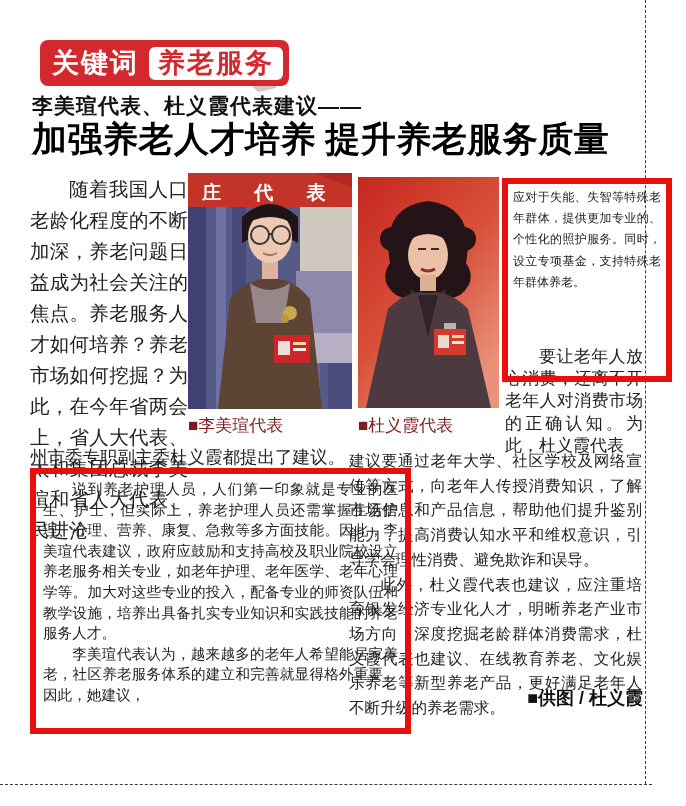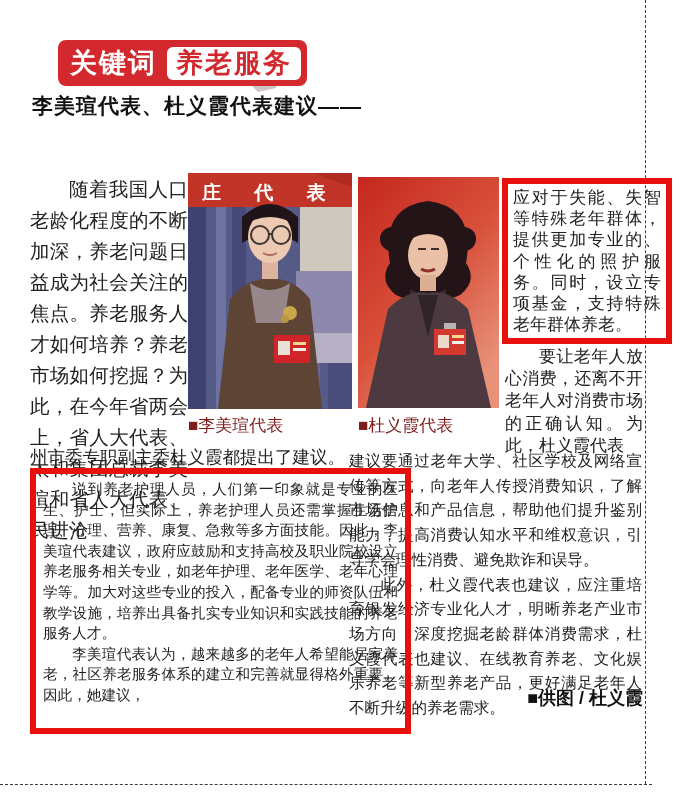--- a/index.html
+++ b/index.html
@@ -6,21 +6,21 @@
   #page{
     position:relative;width:686px;height:806px;background:#fff;overflow:hidden;
     font-family:"Liberation Sans",sans-serif;color:#1c1c1c;
   }
   
   .dash-v{position:absolute;left:645px;top:0;width:0;height:784px;border-left:1px dashed #3a3a3a;z-index:1;}
   .dash-h{position:absolute;left:0;top:784px;width:652px;height:0;border-top:1px dashed #3a3a3a;z-index:1;}
 
   
   .kw-banner{position:absolute;left:40px;top:40px;height:46px;display:flex;align-items:center;
-    background:#d2282e;border-radius:8px;padding:0 6px 0 12px;z-index:3;margin-left:18px;}
+    background:#d2282e;border-radius:8px;padding:0 6px 0 12px;z-index:3;}
   .kw-word{color:#fff;font-weight:bold;font-size:27px;letter-spacing:2px;line-height:1;}
   .kw-topic-box{background:#fff;border-radius:6px;margin-left:10px;padding:3px 9px;}
   .kw-topic{color:#d2282e;font-weight:bold;font-size:27px;letter-spacing:2px;line-height:1;}
   .kw-tail{position:absolute;left:242px;top:38px;z-index:2;}
 
   .subtitle{position:absolute;left:32px;top:92px;font-size:21px;font-weight:bold;letter-spacing:1px;color:#111;}
   .headline{position:absolute;left:32px;top:116px;width:614px;font-family:"Liberation Serif",serif;
     font-size:35px;font-weight:900;letter-spacing:0.5px;color:#000;white-space:nowrap;}
 
   .coltext{position:absolute;text-align:justify;color:#222;}
@@ -30,22 +30,22 @@
   .intro-narrow{left:30px;top:174px;width:158px;font-size:19.5px;line-height:31px;}
   .intro-wide{left:30px;top:446px;width:326px;font-size:17.5px;line-height:22px;}
 
   .photo{position:absolute;z-index:2;}
   .photo svg{display:block;}
   .caption{position:absolute;font-family:"Liberation Serif",serif;font-size:17px;color:#7f1d1d;z-index:2;}
 
   .redbox{position:absolute;border:6px solid #e8100c;z-index:3;background:transparent;}
   .redbox-left{left:30px;top:468px;width:381px;height:266px;box-sizing:border-box;padding:5px 7px;
     font-size:14.6px;line-height:20.6px;text-align:justify;}
-  .redbox-right{left:502px;top:178px;width:170px;height:166px;box-sizing:border-box;padding:3px 5px;
-    font-size:17px;line-height:21.2px;text-align:justify;}
+  .redbox-right{left:502px;top:178px;width:170px;height:204px;box-sizing:border-box;padding:3px 5px;
+    font-size:12px;line-height:21.2px;text-align:justify;}
 
   .right-narrow{left:505px;top:346px;width:138px;font-size:17px;line-height:22.2px;}
   .right-wide{left:349px;top:449px;width:293px;font-size:15.6px;line-height:24.7px;}
 
   .bylines{position:absolute;left:349px;top:686px;width:294px;text-align:right;
     font-size:18px;font-weight:bold;line-height:25px;color:#111;z-index:2;}
 </style>
 </head>
 <body>
 
@@ -62,20 +62,21 @@
   </div>
   <div class="kw-tail">
     <svg width="44" height="56" viewBox="0 0 44 56">
       <polygon points="0,6 40,20 8,46" fill="#c9242b"></polygon>
       <polygon points="8,46 40,20 34,50 16,54" fill="#cfc6c6"></polygon>
       <polygon points="0,6 40,20 32,26 0,16" fill="#d2282e"></polygon>
     </svg>
   </div>
 
   <div class="subtitle">李美瑄代表、杜义霞代表建议——</div>
+  <div class="headline">加强养老人才培养  提升养老服务质量</div>
 
   <div class="coltext intro-narrow">
     <p class="indent">随着我国人口老龄化程度的不断加深，养老问题日益成为社会关注的焦点。养老服务人才如何培养？养老市场如何挖掘？为此，在今年省两会上，省人大代表、太和集团总裁李美瑄和省人大代表、民进沧</p>
   </div>
   <div class="coltext intro-wide">
     <p>州市委专职副主委杜义霞都提出了建议。</p>
   </div>
 
   <div class="photo" style="left:188px;top:173px;">
     <svg width="164" height="236" viewBox="0 0 164 236">

